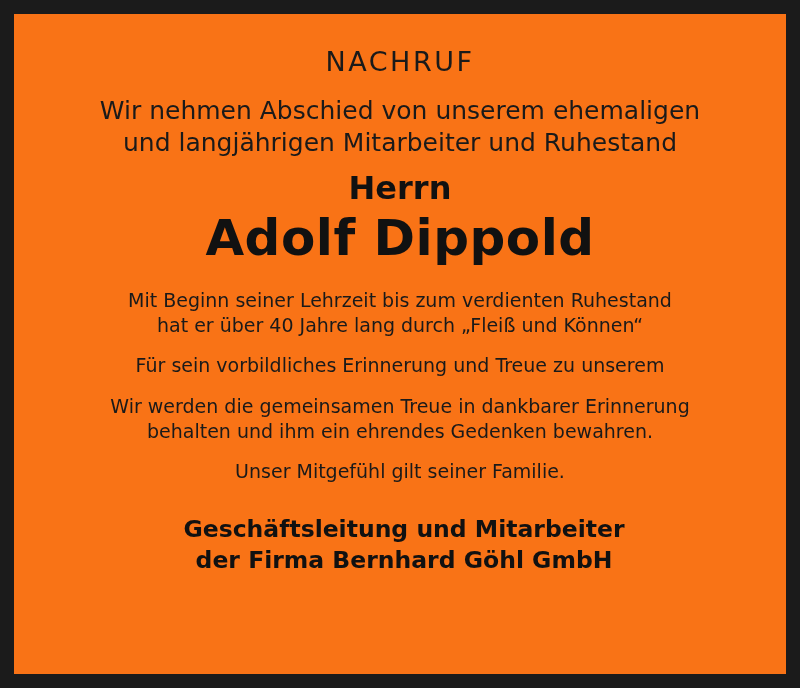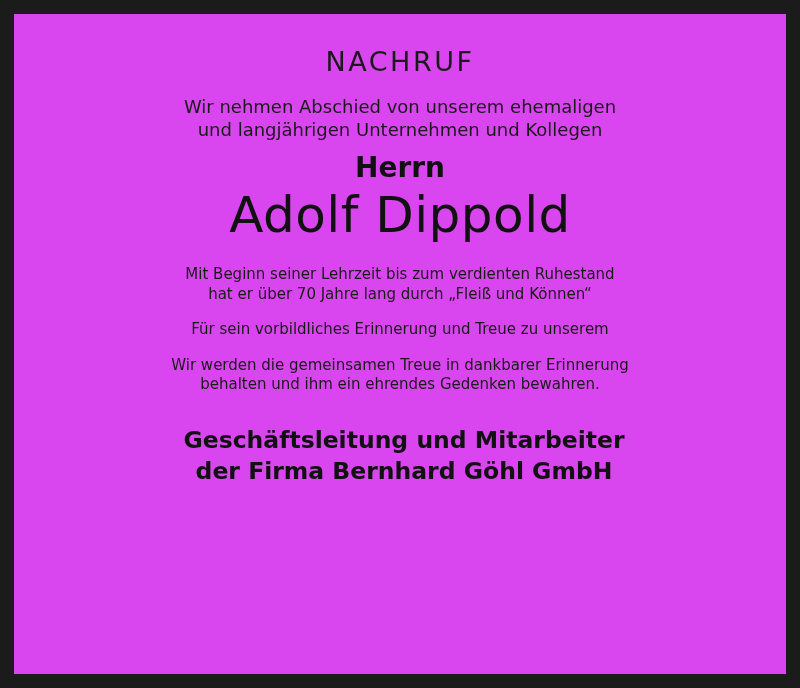--- a/index.html
+++ b/index.html
@@ -17,62 +17,62 @@
     box-sizing: border-box;
     width: 800px;
     height: 688px;
     background: #1b1b1b;
     padding: 14px 14px 14px 14px;
   }
   .obituary-card {
     box-sizing: border-box;
     width: 100%;
     height: 100%;
-    background: #d946ef;
+    background: #f97316;
     display: flex;
     flex-direction: column;
     align-items: center;
     padding: 26px 30px 18px 30px;
   }
   .headline {
     font-size: 27px;
     letter-spacing: 2.5px;
     font-weight: 400;
     color: #1a1a1a;
     text-align: center;
     margin: 6px 0 18px 0;
   }
   .intro {
-    font-size: 18px;
+    font-size: 25px;
     line-height: 1.28;
     color: #1a1a1a;
     text-align: center;
     margin: 0 0 4px 0;
   }
   .intro .line {
     display: block;
   }
   .salutation {
-    font-size: 28px;
+    font-size: 32px;
     font-weight: bold;
     color: #111111;
     text-align: center;
     margin: 6px 0 2px 0;
   }
   .deceased-name {
     font-size: 50px;
-    font-weight: 400;
+    font-weight: 700;
     color: #111111;
     text-align: center;
     letter-spacing: 0.5px;
     margin: 2px 0 22px 0;
     line-height: 1.1;
   }
   .paragraph {
-    font-size: 15px;
+    font-size: 19px;
     line-height: 1.3;
     color: #1a1a1a;
     text-align: center;
     margin: 0 0 16px 0;
   }
   .paragraph .line {
     display: block;
   }
   .signature {
     font-size: 23.5px;
@@ -90,41 +90,44 @@
 </head>
 <body>
 
 <div class="obituary-frame">
   <div class="obituary-card">
 
     <div class="headline">NACHRUF</div>
 
     <div class="intro">
       <span class="line">Wir nehmen Abschied von unserem ehemaligen</span>
-      <span class="line">und langjährigen Unternehmen und Kollegen</span>
+      <span class="line">und langjährigen Mitarbeiter und Ruhestand</span>
     </div>
 
     <div class="salutation">Herrn</div>
 
     <div class="deceased-name">Adolf Dippold</div>
 
     <div class="paragraph">
       <span class="line">Mit Beginn seiner Lehrzeit bis zum verdienten Ruhestand</span>
-      <span class="line">hat er über 70 Jahre lang durch „Fleiß und Können“</span>
+      <span class="line">hat er über 40 Jahre lang durch „Fleiß und Können“</span>
     </div>
 
     <div class="paragraph">
       <span class="line">Für sein vorbildliches Erinnerung und Treue zu unserem</span>
     </div>
 
     <div class="paragraph">
       <span class="line">Wir werden die gemeinsamen Treue in dankbarer Erinnerung</span>
       <span class="line">behalten und ihm ein ehrendes Gedenken bewahren.</span>
     </div>
 
+    <div class="paragraph">
+      <span class="line">Unser Mitgefühl gilt seiner Familie.</span>
+    </div>
 
     <div class="signature">
       <span class="line">Geschäftsleitung und Mitarbeiter</span>
       <span class="line">der Firma Bernhard Göhl GmbH</span>
 
     </div>
 
   </div>
 </div>
 

